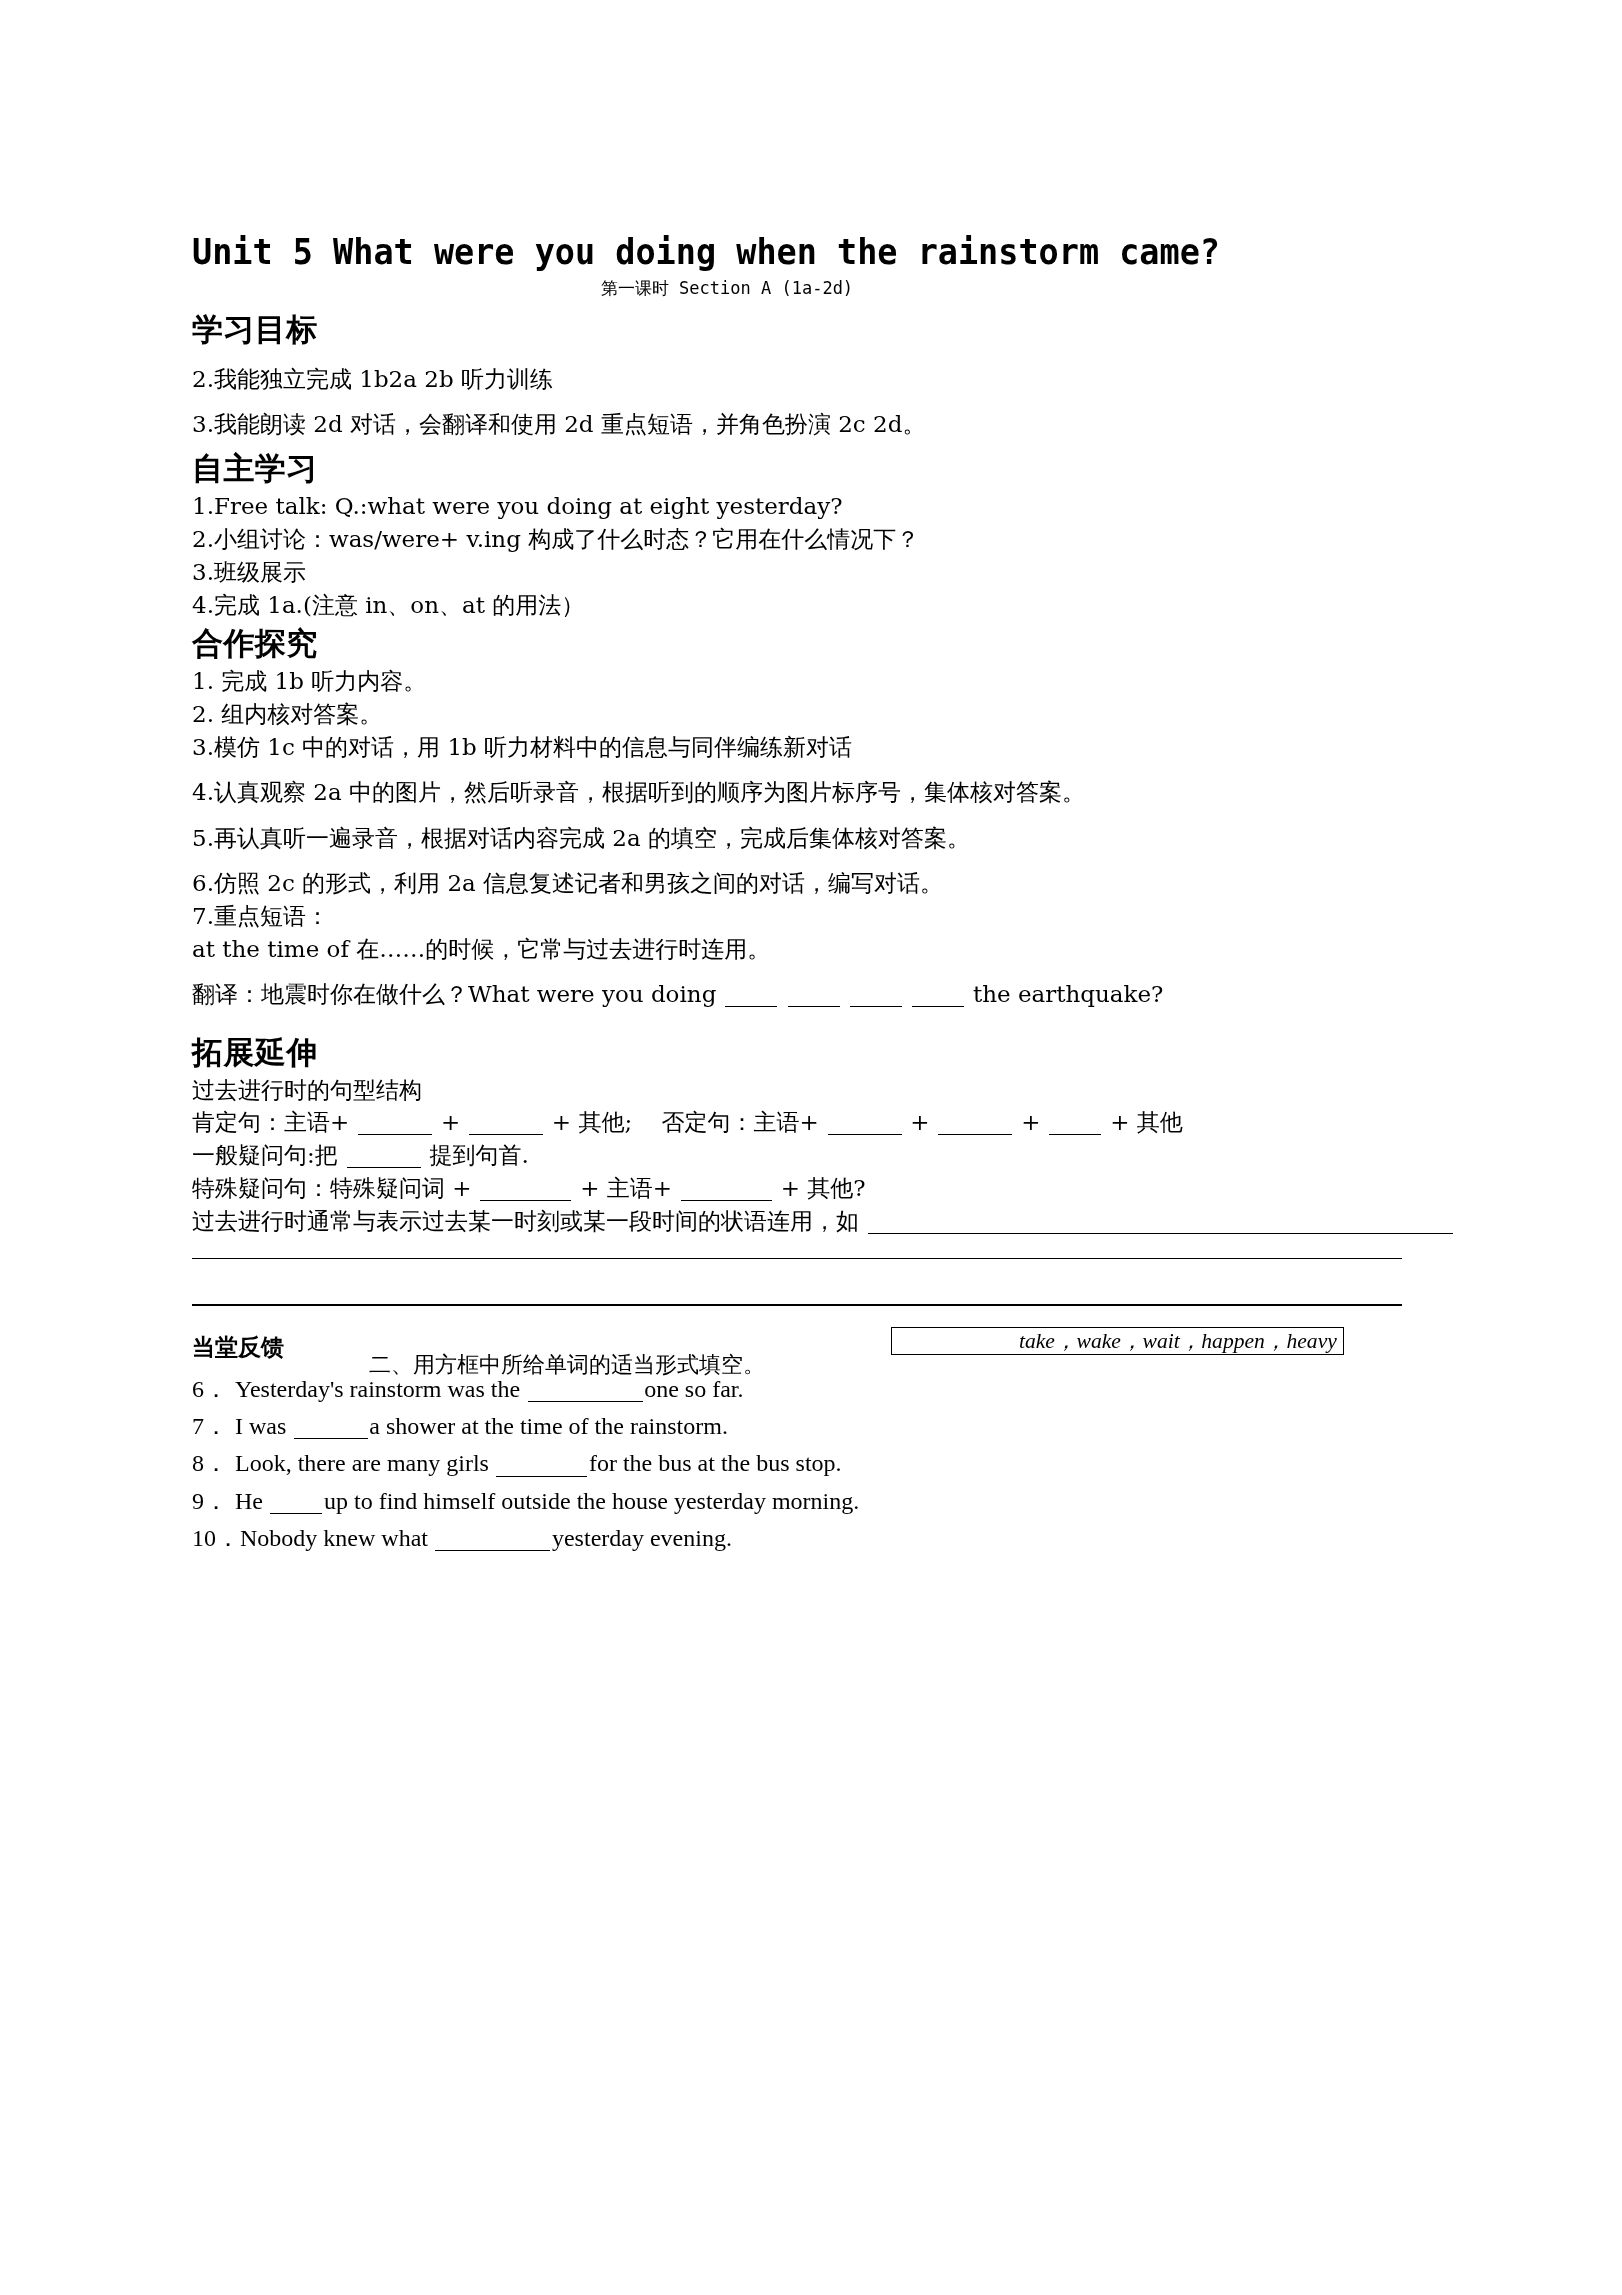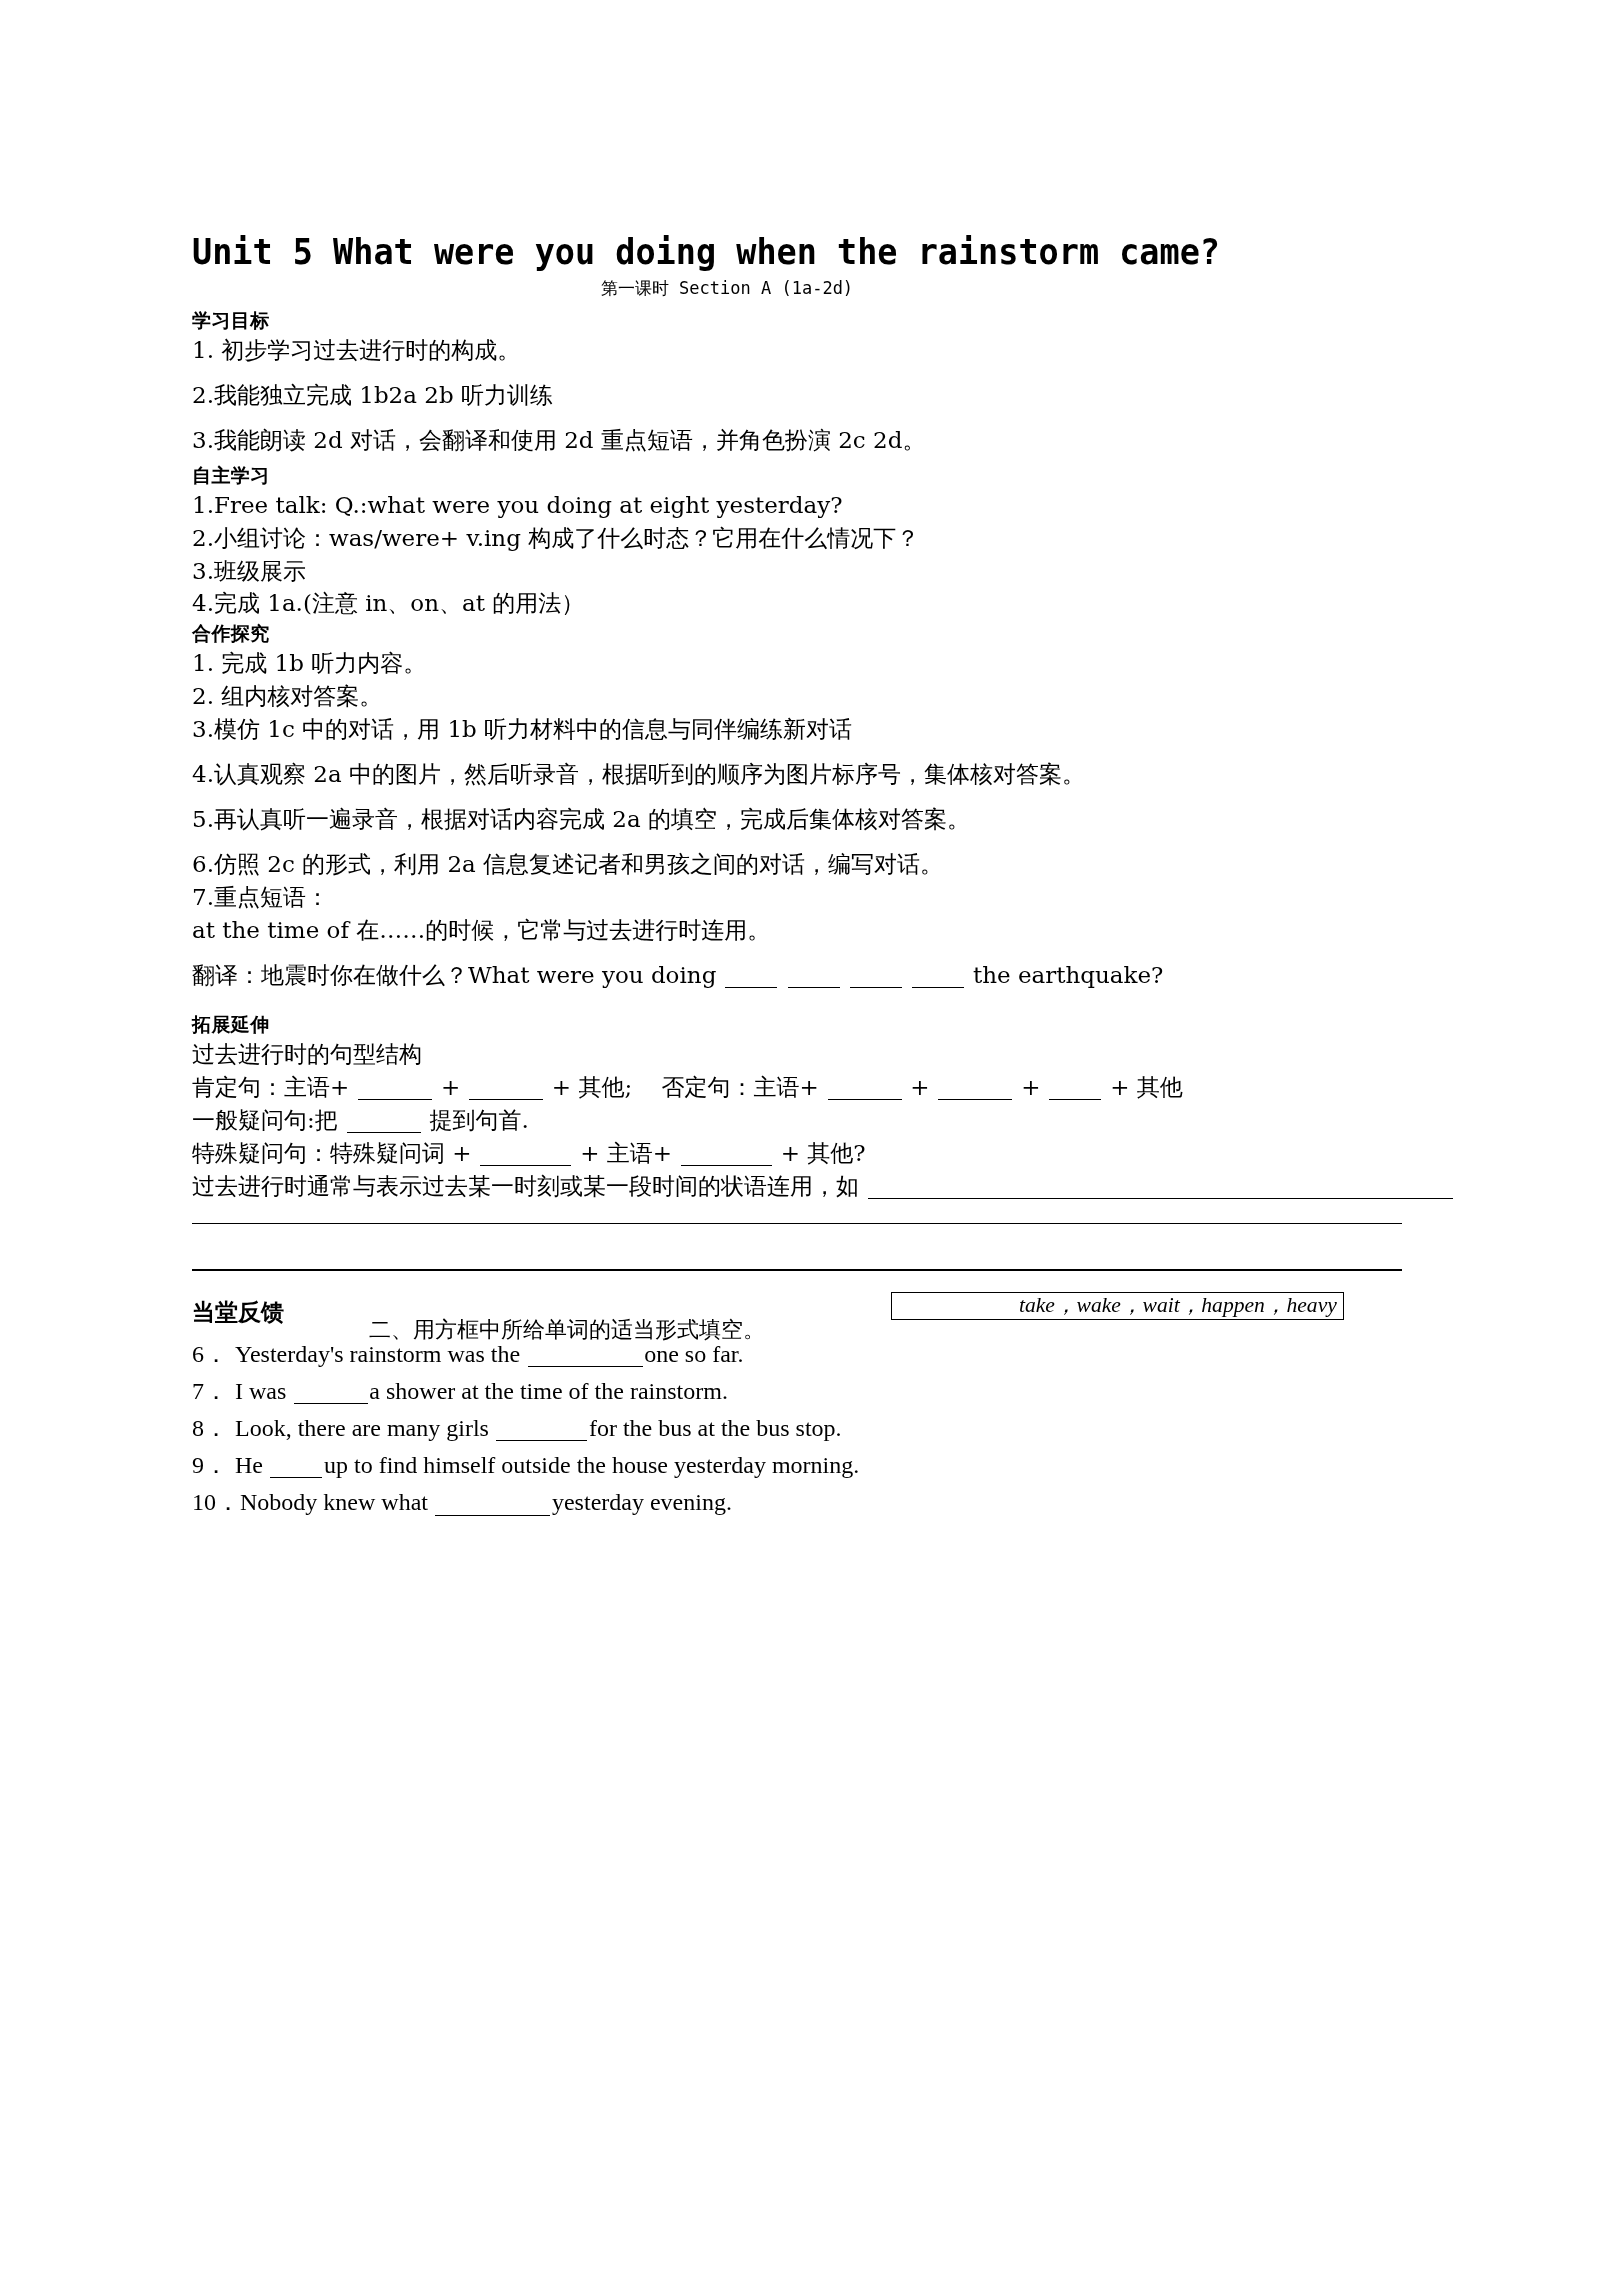--- a/index.html
+++ b/index.html
@@ -51,21 +51,21 @@
     text-align: center;
     padding-right: 146px;
     margin: 0 0 7.7px 0;
     line-height: 1.25;
   }
 
   
   .hd {
     font-family: "DejaVu Sans", "Liberation Sans", sans-serif;
     font-weight: 700;
-    font-size: 19px;
+    font-size: 31px;
     line-height: 1.42;
     margin: 0;
     letter-spacing: 0.4px;
   }
   .ln {
     font-size: 23px;
     line-height: 1.43;
     margin: 0;
     white-space: nowrap;
   }
@@ -157,21 +157,20 @@
 </head>
 <body>
 
 <div class="page">
   <div class="content">
 
     <h1 class="doc-title">Unit 5 What were you doing when the rainstorm came?</h1>
     <div class="doc-subtitle">第一课时  Section A (1a-2d)</div>
 
     <div class="hd">学习目标</div>
-    <div class="ln cn">1.  初步学习过去进行时的构成。</div>
     <div class="ln cn sp-md">2.我能独立完成 1b2a 2b 听力训练</div>
     <div class="ln cn sp-md">3.我能朗读 2d 对话，会翻译和使用 2d 重点短语，并角色扮演 2c 2d。</div>
 
     <div class="hd sp-sm">自主学习</div>
     <div class="ln cn">1.Free talk:   Q.:what were you doing at eight yesterday?</div>
     <div class="ln cn">2.小组讨论：was/were+ v.ing 构成了什么时态？它用在什么情况下？</div>
     <div class="ln cn">3.班级展示</div>
     <div class="ln cn">4.完成 1a.(注意 in、on、at 的用法）</div>
 
     <div class="hd">合作探究</div>

